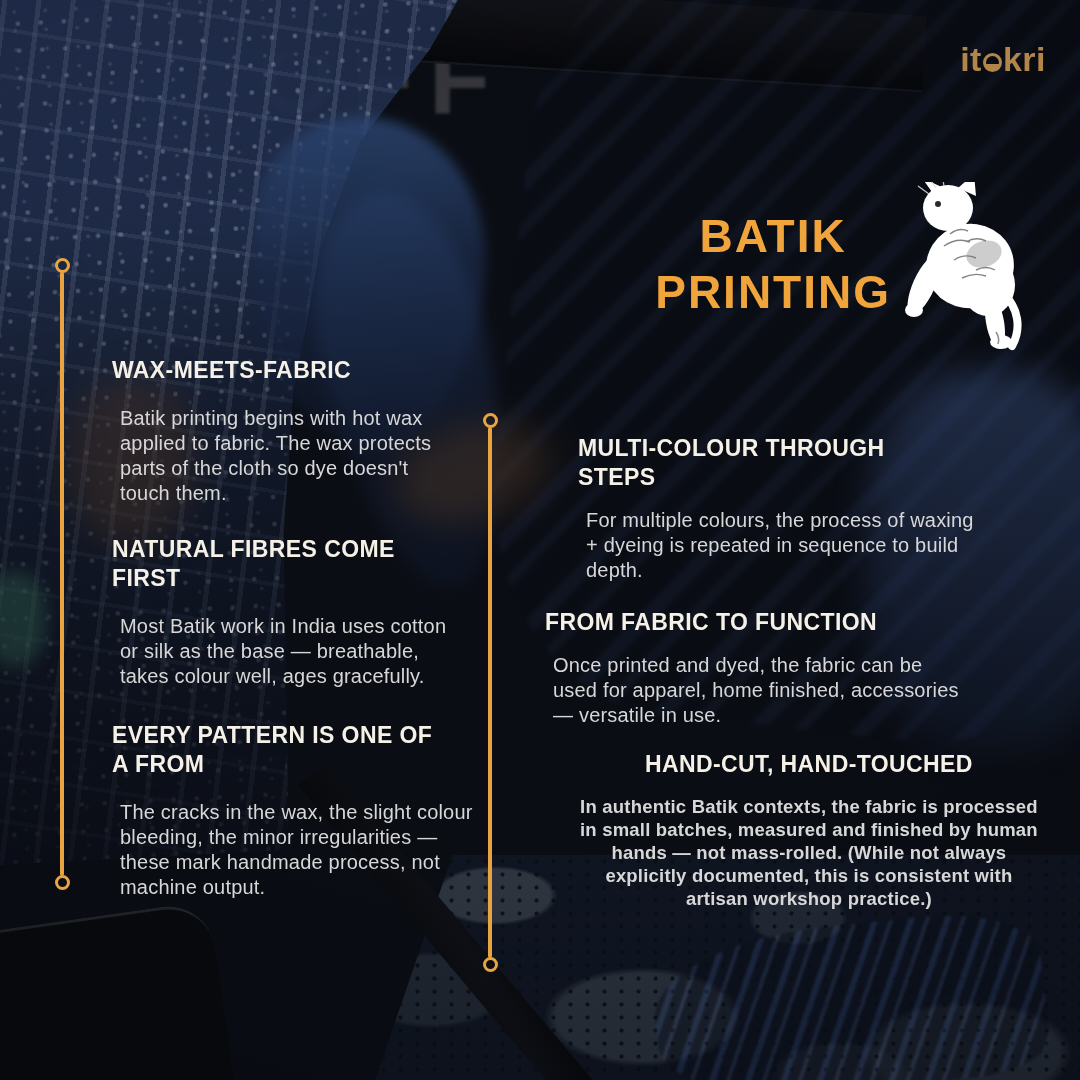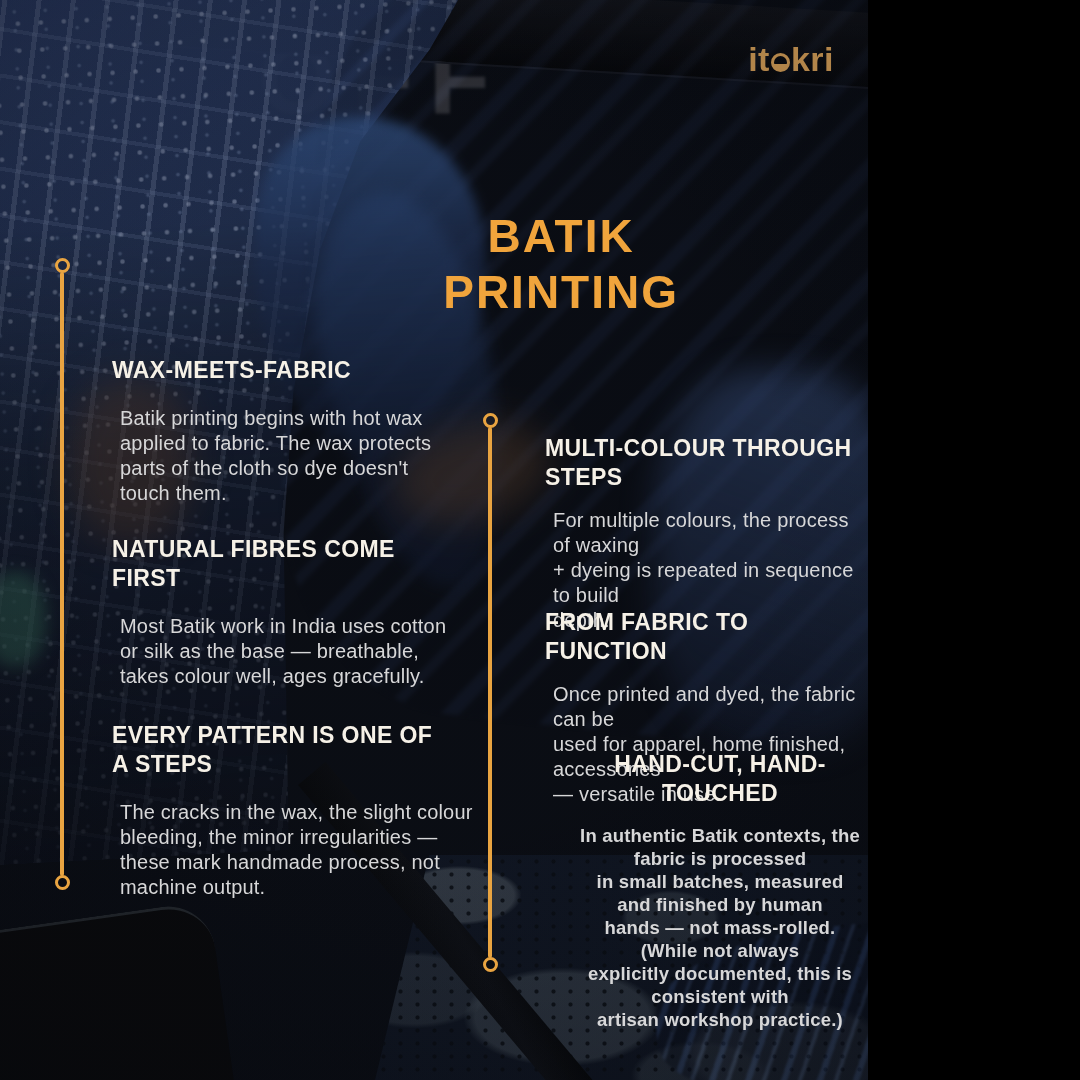--- a/index.html
+++ b/index.html
@@ -1,17 +1,17 @@
 <!DOCTYPE html>
 <html style="--accent-orange: #F0A43C; --line-orange: #E9A441; --heading-cream: #F6F1E7; --body-gray: #D7D7D8; --logo-tan: #B2854A; --background-dark: #0B0E15;"><head>
 <meta charset="utf-8">
 <style>
   html,body{margin:0;padding:0;background:#000;}
   .canvas{
-    position:relative;width:868px;height:1080px;overflow:hidden;
+    position:relative;width:1080px;height:1080px;overflow:hidden;
     background:var(--background-dark,#0B0E15);
     font-family:"Liberation Sans",sans-serif;
   }
   
   .bg{position:absolute;inset:0;overflow:hidden;}
   .bg-shirt-text{
     position:absolute;left:258px;top:28px;
     font:700 100px/1 "Liberation Sans",sans-serif;color:#55555a;
     letter-spacing:16px;opacity:.8;filter:blur(1.5px);
   }
@@ -151,21 +151,21 @@
   .sec-body{
     margin:8px;
     font:400 20px/25px "Liberation Sans",sans-serif;
     color:var(--body-gray,#D7D7D8);letter-spacing:.2px;
     white-space:pre-line;
   }
   .col-right .sec-heading{margin-bottom:16px;}
   .s-l1{left:112px;top:356px;}
   .s-l2{left:112px;top:535px;}
   .s-l3{left:112px;top:721px;}
-  .s-r1{left:545px;top:434px;}
+  .s-r1{left:578px;top:434px;}
   .s-r2{left:545px;top:608px;}
   .s-r3{left:572px;top:750px;text-align:center;}
   .s-r3 .sec-body{font-size:18.5px;line-height:23px;font-weight:bold;}
 </style>
 </head>
 <body>
 
 <div class="canvas">
 
   <div class="bg">
@@ -243,21 +243,21 @@
     </div>
     <div class="section s-l2">
       <h3 class="sec-heading">NATURAL FIBRES COME
 FIRST</h3>
       <p class="sec-body">Most Batik work in India uses cotton
 or silk as the base — breathable,
 takes colour well, ages gracefully.</p>
     </div>
     <div class="section s-l3">
       <h3 class="sec-heading">EVERY PATTERN IS ONE OF
-A STEPS</h3>
+A FROM</h3>
       <p class="sec-body">The cracks in the wax, the slight colour
 bleeding, the minor irregularities —
 these mark handmade process, not
 machine output.</p>
     </div>
   </div>
 
   <div class="col-right">
     <div class="section s-r1">
       <h3 class="sec-heading">MULTI-COLOUR THROUGH

